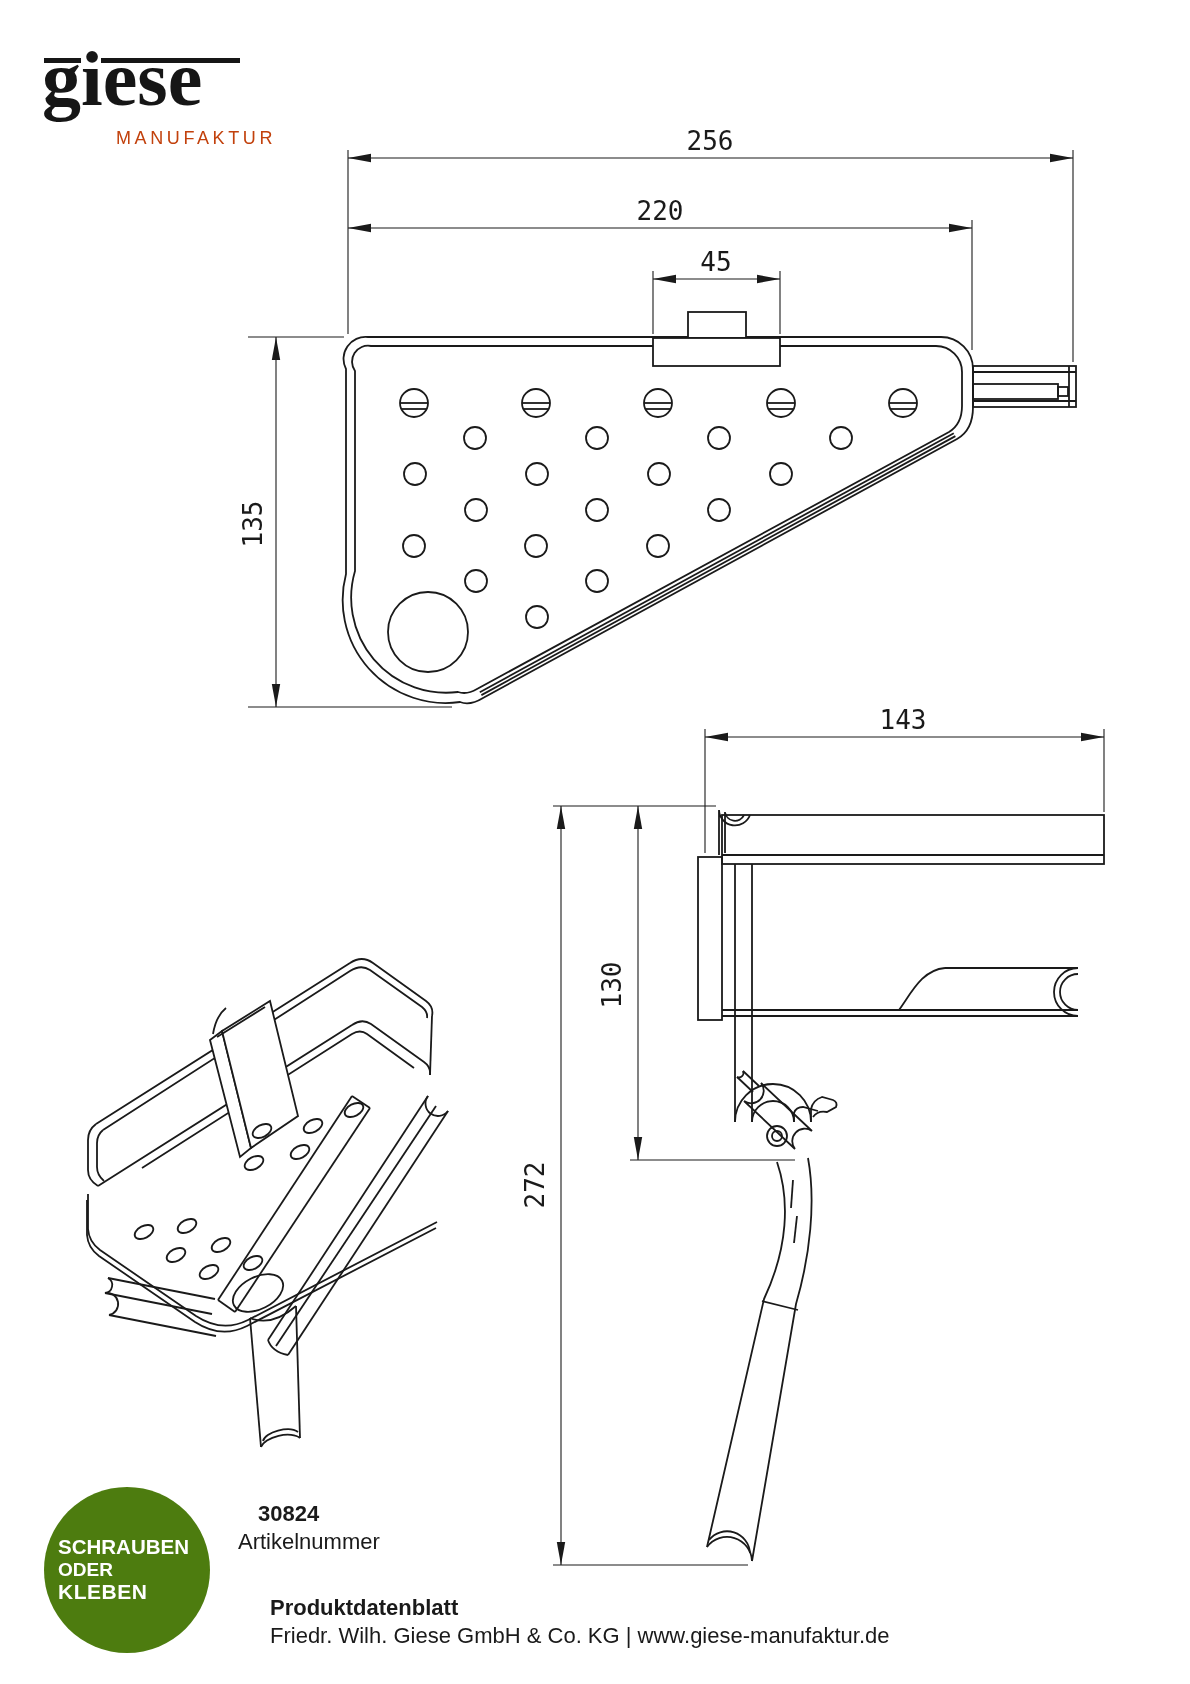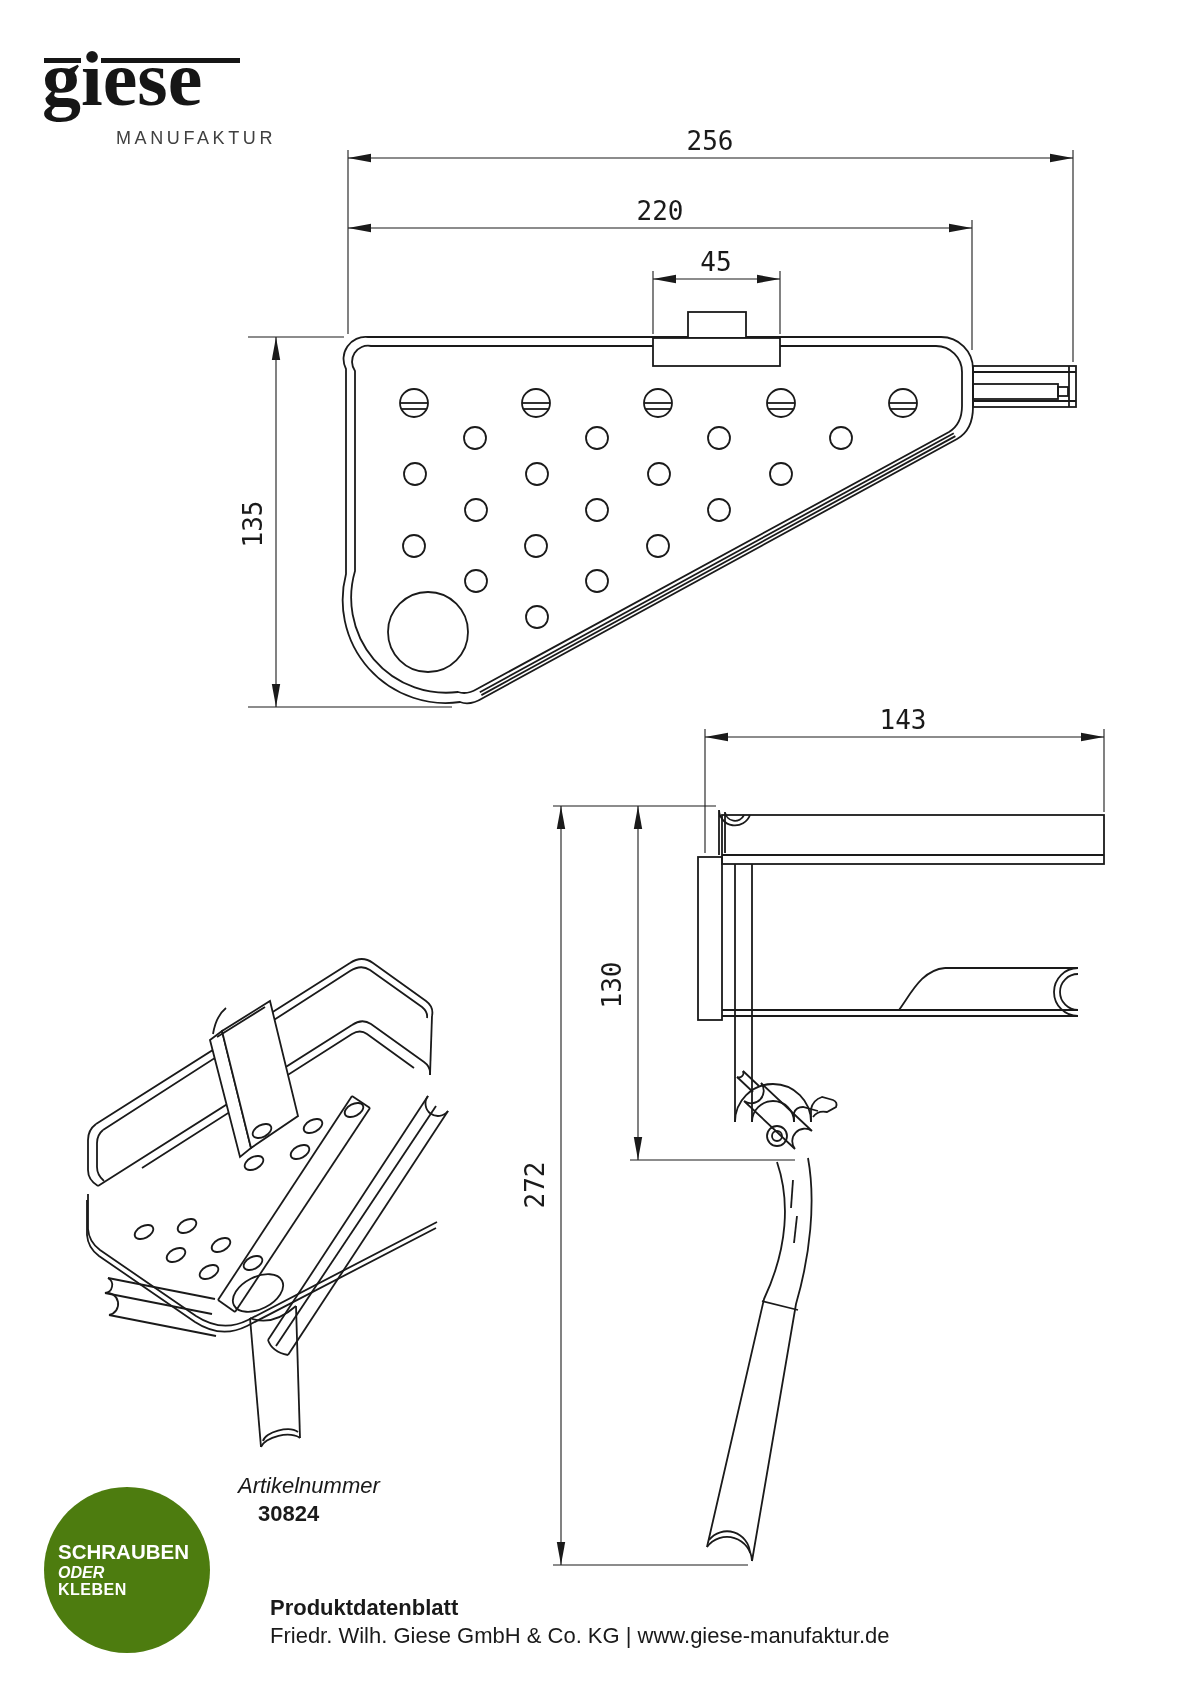--- a/index.html
+++ b/index.html
@@ -6,40 +6,40 @@
   .page{position:relative;width:1190px;height:1684px;background:#ffffff;overflow:hidden;
         font-family:"Liberation Sans", sans-serif;color:#1a1a1a;}
   
   .logo{position:absolute;left:0;top:0;width:300px;height:180px;}
   .logo .rule{position:absolute;top:58px;height:4.5px;background:#161616;}
   .logo .rule.l{left:44px;width:37px;}
   .logo .rule.r{left:101px;width:139px;}
   .brand{position:absolute;left:42px;top:36px;font-family:"Liberation Serif", serif;
          font-weight:700;font-size:78px;letter-spacing:0px;color:#161616;line-height:1.1;}
   .brand-sub{position:absolute;left:116px;top:128px;font-size:18px;letter-spacing:3.6px;
-         color:#404040;font-weight:400;}
+         color:#c2410c;font-weight:400;}
   
   svg{position:absolute;}
   svg text{font-family:"DejaVu Sans Mono", monospace;font-size:26px;fill:#1a1a1a;}
   .part{stroke:#1a1a1a;stroke-width:1.8;fill:none;}
   .partw{stroke:#1a1a1a;stroke-width:1.8;fill:#ffffff;}
   .dim{stroke:#1a1a1a;stroke-width:1.1;fill:none;}
   .arr{fill:#1a1a1a;stroke:none;}
   
   .badge{position:absolute;left:44px;top:1487px;width:166px;height:166px;border-radius:50%;
          display:flex;flex-direction:column;justify-content:center;align-items:flex-start;
          padding-left:0;box-sizing:border-box;}
   .badge span{display:block;margin-left:14px;color:#fff;font-weight:700;line-height:1.12;}
   .badge .b1{font-size:20.5px;}
-  .badge .b2{font-size:16px;font-style:italic;}
-  .badge .b3{font-size:16px;letter-spacing:.5px;}
+  .badge .b2{font-size:19px;}
+  .badge .b3{font-size:21px;letter-spacing:.5px;}
   
   .ft{position:absolute;left:238px;font-size:22px;line-height:1.28;}
   .artnr{top:1500px;font-weight:700;margin-left:20px;}
-  .artlbl{top:1472px;font-style:italic;}
+  .artlbl{top:1528px;}
   .sheet{top:1594px;font-weight:700;margin-left:32px;}
   .company{top:1622px;margin-left:32px;}
 </style>
 </head>
 <body>
 
 <div class="page">
 
   <div class="logo">
     <div class="rule l"></div>

